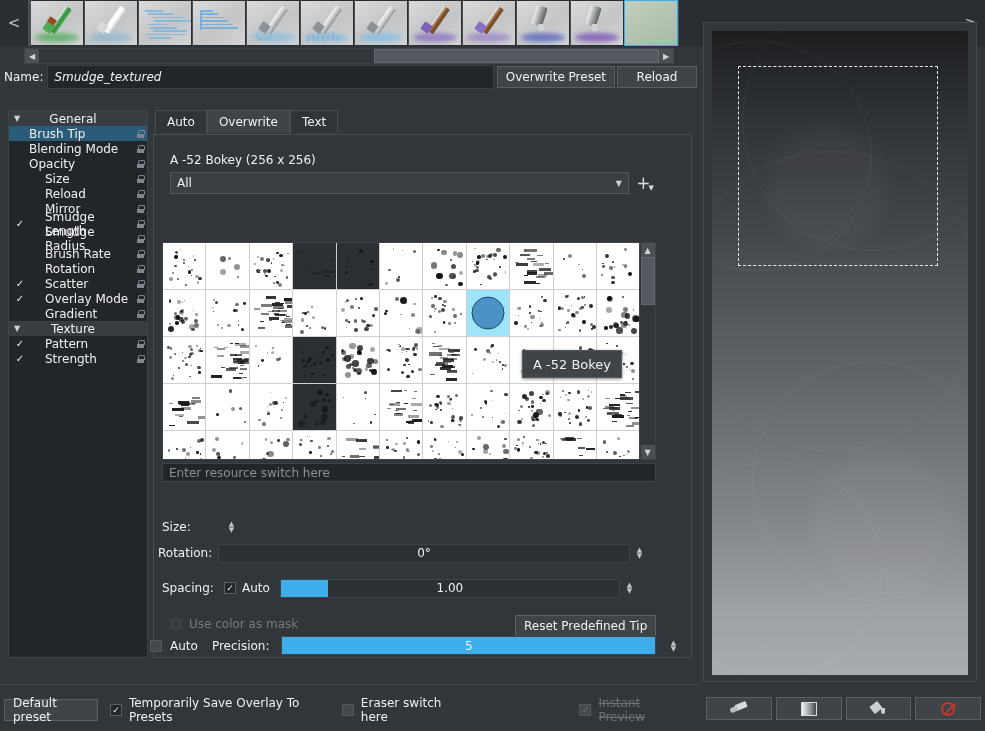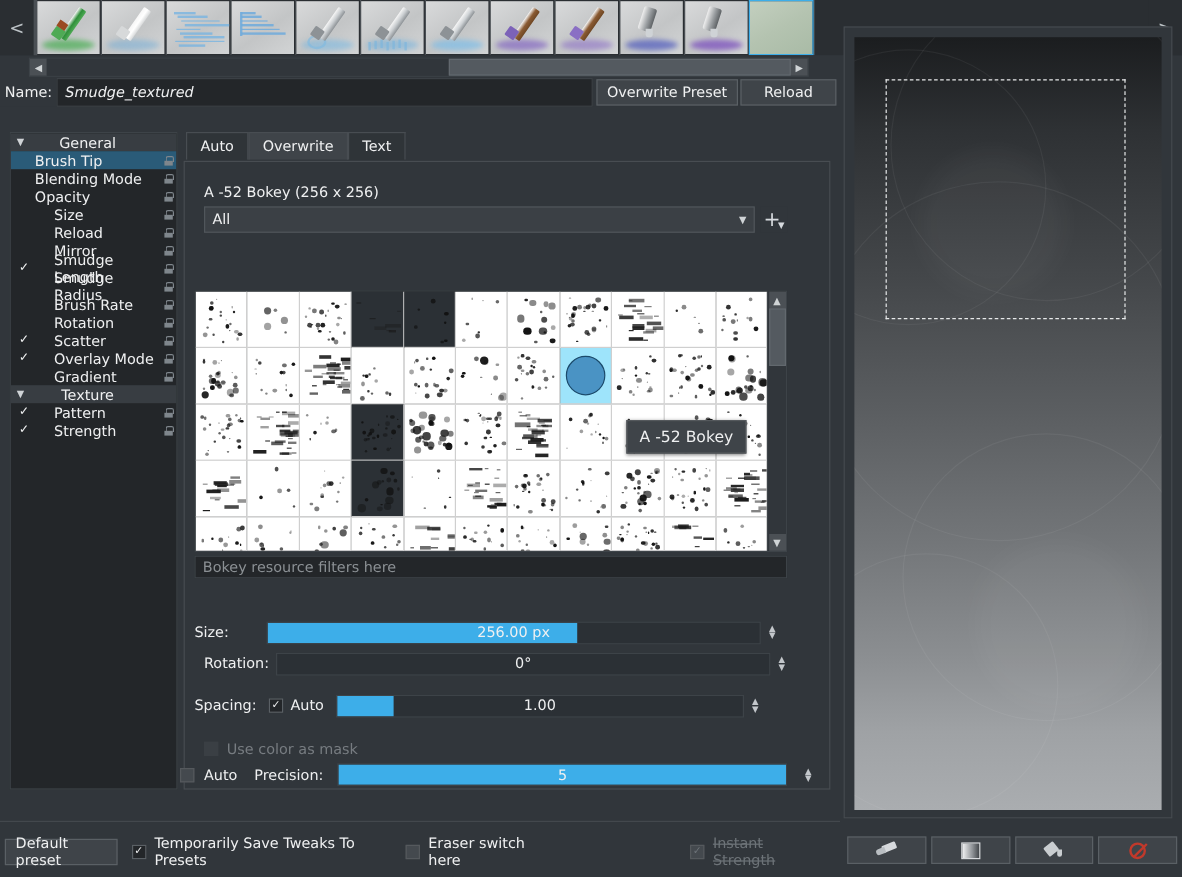--- a/index.html
+++ b/index.html
@@ -1502,36 +1502,32 @@
           <div class="sb-arrow">▲</div>
           <div class="sb-track">
             <div class="sb-handle"></div>
           </div>
           <div class="sb-arrow">▼</div>
         </div>
       </div>
 
       <div class="tooltip">A -52 Bokey</div>
 
-      <div class="filter-input">Bokey resource filters here</div>
+      <div class="filter-input">Enter resource switch here</div>
 
 
       <div class="slider-row" style="left:8px; top:382px; width:494px;">
         <span class="slider-label" style="width:60px;">Size:</span>
-        <div class="slider" style="width:412px;">
-          <div class="fill" id="size-fill" style="width: 63%;"></div>
-          <div class="txt">256.00 px</div>
-        </div>
         <div class="spin">
             <i>▲</i>
             <i>▼</i>
           </div>
       </div>
 
-      <div class="slider-row" style="left:16px; top:408px; width:494px;">
+      <div class="slider-row" style="left:4px; top:408px; width:494px;">
         <span class="slider-label" style="width:60px;">Rotation:</span>
         <div class="slider" style="width:412px;">
           <div class="fill" id="rot-fill" style="width: 0%;"></div>
           <div class="txt">0°</div>
         </div>
         <div class="spin">
             <i>▲</i>
             <i>▼</i>
           </div>
       </div>
@@ -1547,20 +1543,21 @@
         <div class="spin">
             <i>▲</i>
             <i>▼</i>
           </div>
       </div>
 
       <div class="mask-row" style="left:16px; top:482px;">
         <span class="cbx flat"></span>
         <span>Use color as mask</span>
       </div>
+      <div class="btn" style="position:absolute; left:361px; top:480px;">Reset Predefined Tip</div>
     </div>
   </div>
 
   <div class="precision-row">
     <span class="cbx off"></span>
     <span>Auto</span>
     <span style="margin-left:6px;">Precision:</span>
     <div class="slider" style="flex:1; margin-left:4px;">
       <div class="fill" id="prec-fill" style="width: 100%;"></div>
       <div class="txt">5</div>
@@ -1570,29 +1567,29 @@
         <i>▼</i>
       </div>
   </div>
 
   <div class="divider"></div>
 
   <div class="bottom-bar">
     <div class="btn" style="margin-right:12px;">Default preset</div>
     <div class="bb-item">
       <span class="cbx">✓</span>
-      <span>Temporarily Save Tweaks To Presets</span>
+      <span>Temporarily Save Overlay To Presets</span>
     </div>
     <div class="bb-item">
       <span class="cbx off"></span>
       <span>Eraser switch here</span>
     </div>
     <div class="bb-item" style="margin-left:100px;">
       <span class="cbx off" style="color:#6d7378;">✓</span>
-      <span class="bb-dis">Instant Strength</span>
+      <span class="bb-dis">Instant Preview</span>
     </div>
   </div>
 
   <div class="preview-panel">
     <div class="preview-canvas">
       <div class="pv-ring" style="left:-70px; top:10px;  width:230px; height:230px;"></div>
       <div class="pv-ring" style="left:30px;  top:-40px; width:260px; height:260px;"></div>
       <div class="pv-ring" style="left:-30px; top:120px; width:300px; height:300px;"></div>
       <div class="pv-ring" style="left:40px;  top:330px; width:240px; height:240px;"></div>
       <div class="pv-ring" style="left:-50px; top:430px; width:220px; height:220px;"></div>

